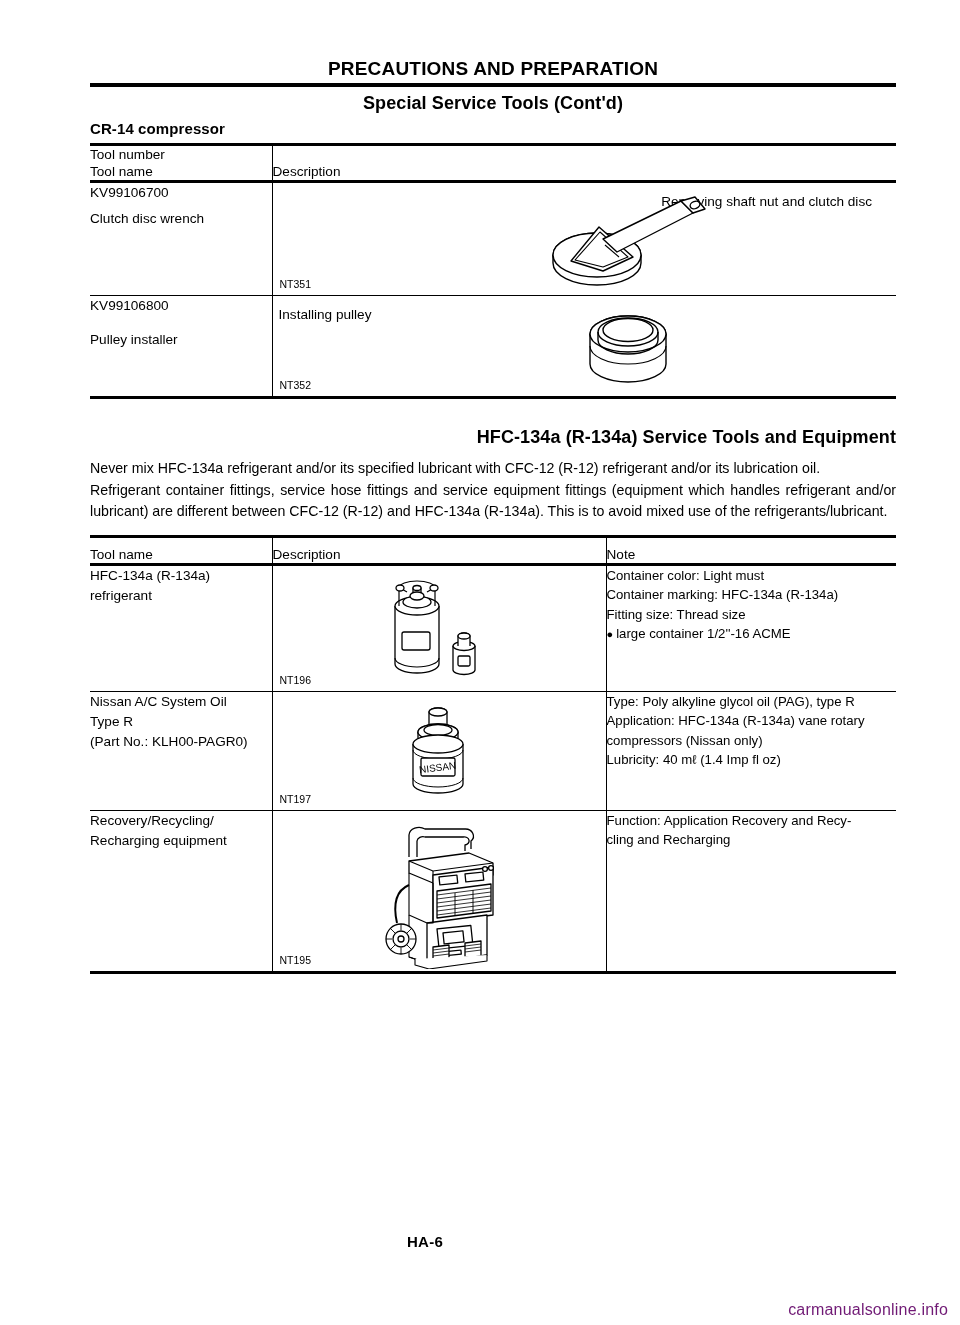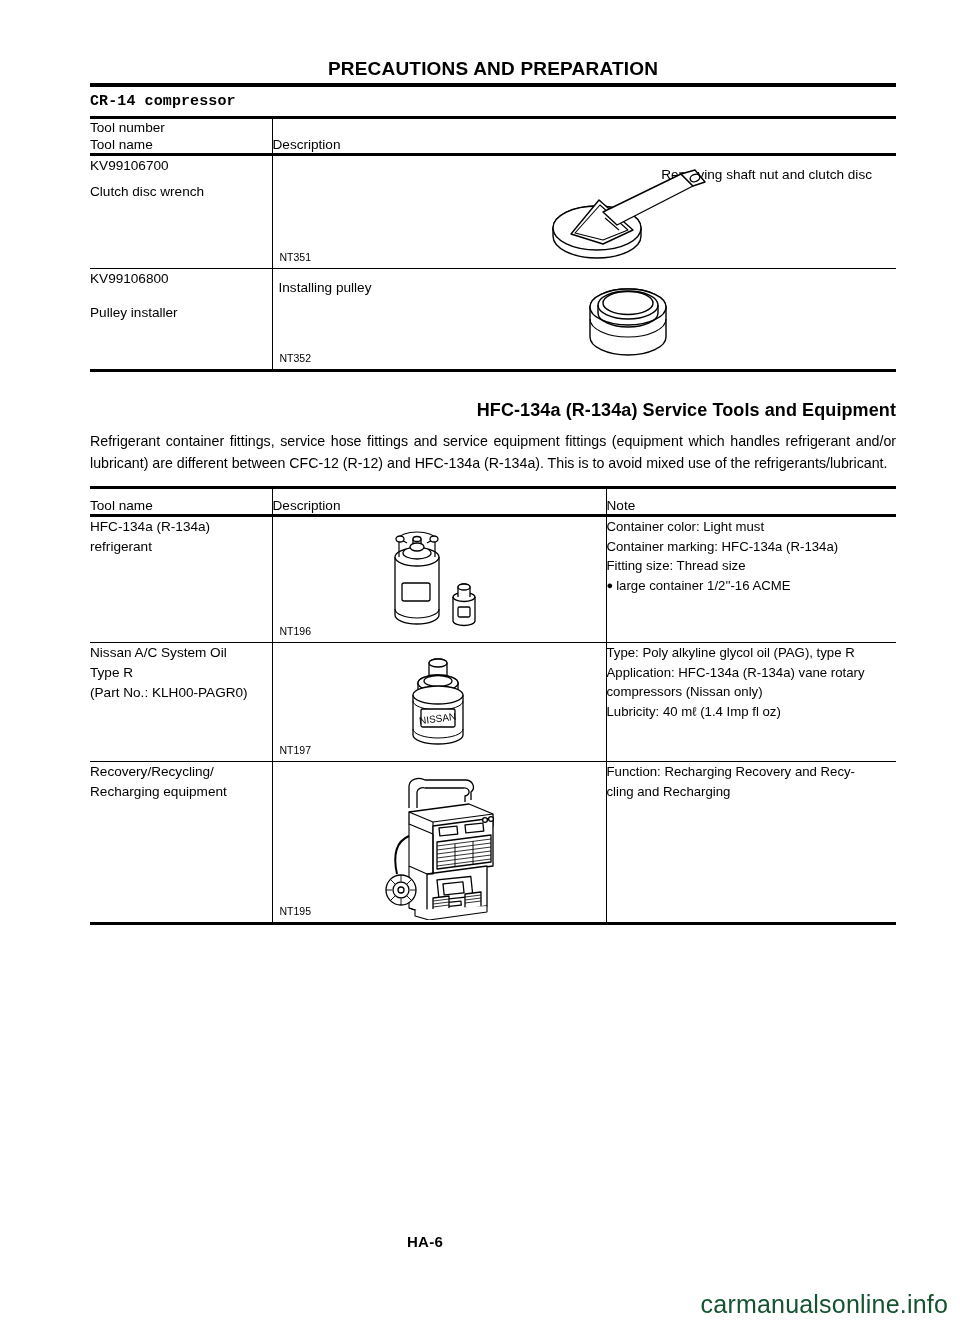--- a/index.html
+++ b/index.html
@@ -48,21 +48,20 @@
     font-weight: bold;
     line-height: 22px;
     letter-spacing: 0.1px;
   }
   .section-head {
     font-size: 15px;
     font-weight: bold;
     margin-top: 6px;
     margin-bottom: 6px;
     letter-spacing: 0.1px;
-    font-family: Liberation Mono, monospace;
   }
   .band-head {
     text-align: right;
     font-size: 18px;
     font-weight: bold;
     letter-spacing: 0.1px;
     margin-top: 28px;
     margin-bottom: 10px;
   }
 
@@ -154,33 +153,34 @@
     width: 850px;
     text-align: center;
     font-size: 15px;
     font-weight: bold;
     letter-spacing: 0.3px;
   }
   .watermark {
     position: absolute;
     right: 12px;
     bottom: 6px;
-    font-size: 25px;
-    color: #14532d;
+    font-size: 16px;
+    color: #701a75;
     letter-spacing: 0.2px;
   }
 </style>
 </head>
 <body>
 
 <div class="page">
   <div class="content">
 
     <div class="doc-title">PRECAUTIONS AND PREPARATION</div>
     <div class="title-rule"></div>
+    <div class="subtitle">Special Service Tools (Cont'd)</div>
 
     <div class="section-head">CR-14 compressor</div>
 
     <div class="rule-thick"></div>
     <table class="tools">
       <colgroup>
         <col style="width:182px">
         <col style="width:624px">
       </colgroup>
       <tbody>
@@ -251,20 +251,21 @@
           </div>
         </td>
       </tr>
     </tbody>
       </table>
     <div class="rule-thick"></div>
 
     <div class="band-head">HFC-134a (R-134a) Service Tools and Equipment</div>
 
     <div class="body-text">
+      <p>Never mix HFC-134a refrigerant and/or its specified lubricant with CFC-12 (R-12) refrigerant and/or its lubrication oil.</p>
       <p>Refrigerant container fittings, service hose fittings and service equipment fittings (equipment which handles refrigerant and/or lubricant) are different between CFC-12 (R-12) and HFC-134a (R-134a). This is to avoid mixed use of the refrigerants/lubricant.</p>
     </div>
 
     <div style="height:12px"></div>
 
     <div class="rule-thick"></div>
     <table class="tools">
       <colgroup>
         <col style="width:182px">
         <col style="width:334px">
@@ -426,21 +427,21 @@
                 <path d="M20 105 L20 111 M20 129 L20 135 M5 120 L11 120 M29 120 L35 120 M9 109 L14 114 M26 126 L31 131 M31 109 L26 114 M14 126 L9 131" stroke-width="0.9"></path>
 
                 <path d="M28 138 L46 144 L106 136" fill="none" stroke-width="1.2"></path>
                 <path d="M34 140 L34 146 L48 150 L106 142 L106 136" stroke-width="1.1"></path>
               </g>
             </svg>
             <div class="fig-id">NT195</div>
           </div>
         </td>
         <td class="note-cell vline-l">
-          <div>Function: Recharging Recovery and Recy-</div>
+          <div>Function: Application Recovery and Recy-</div>
           <div>cling and Recharging</div>
         </td>
       </tr>
     </tbody>
       </table>
     <div class="rule-thick"></div>
 
   </div>
 
   <div class="footer-page">HA-6</div>

